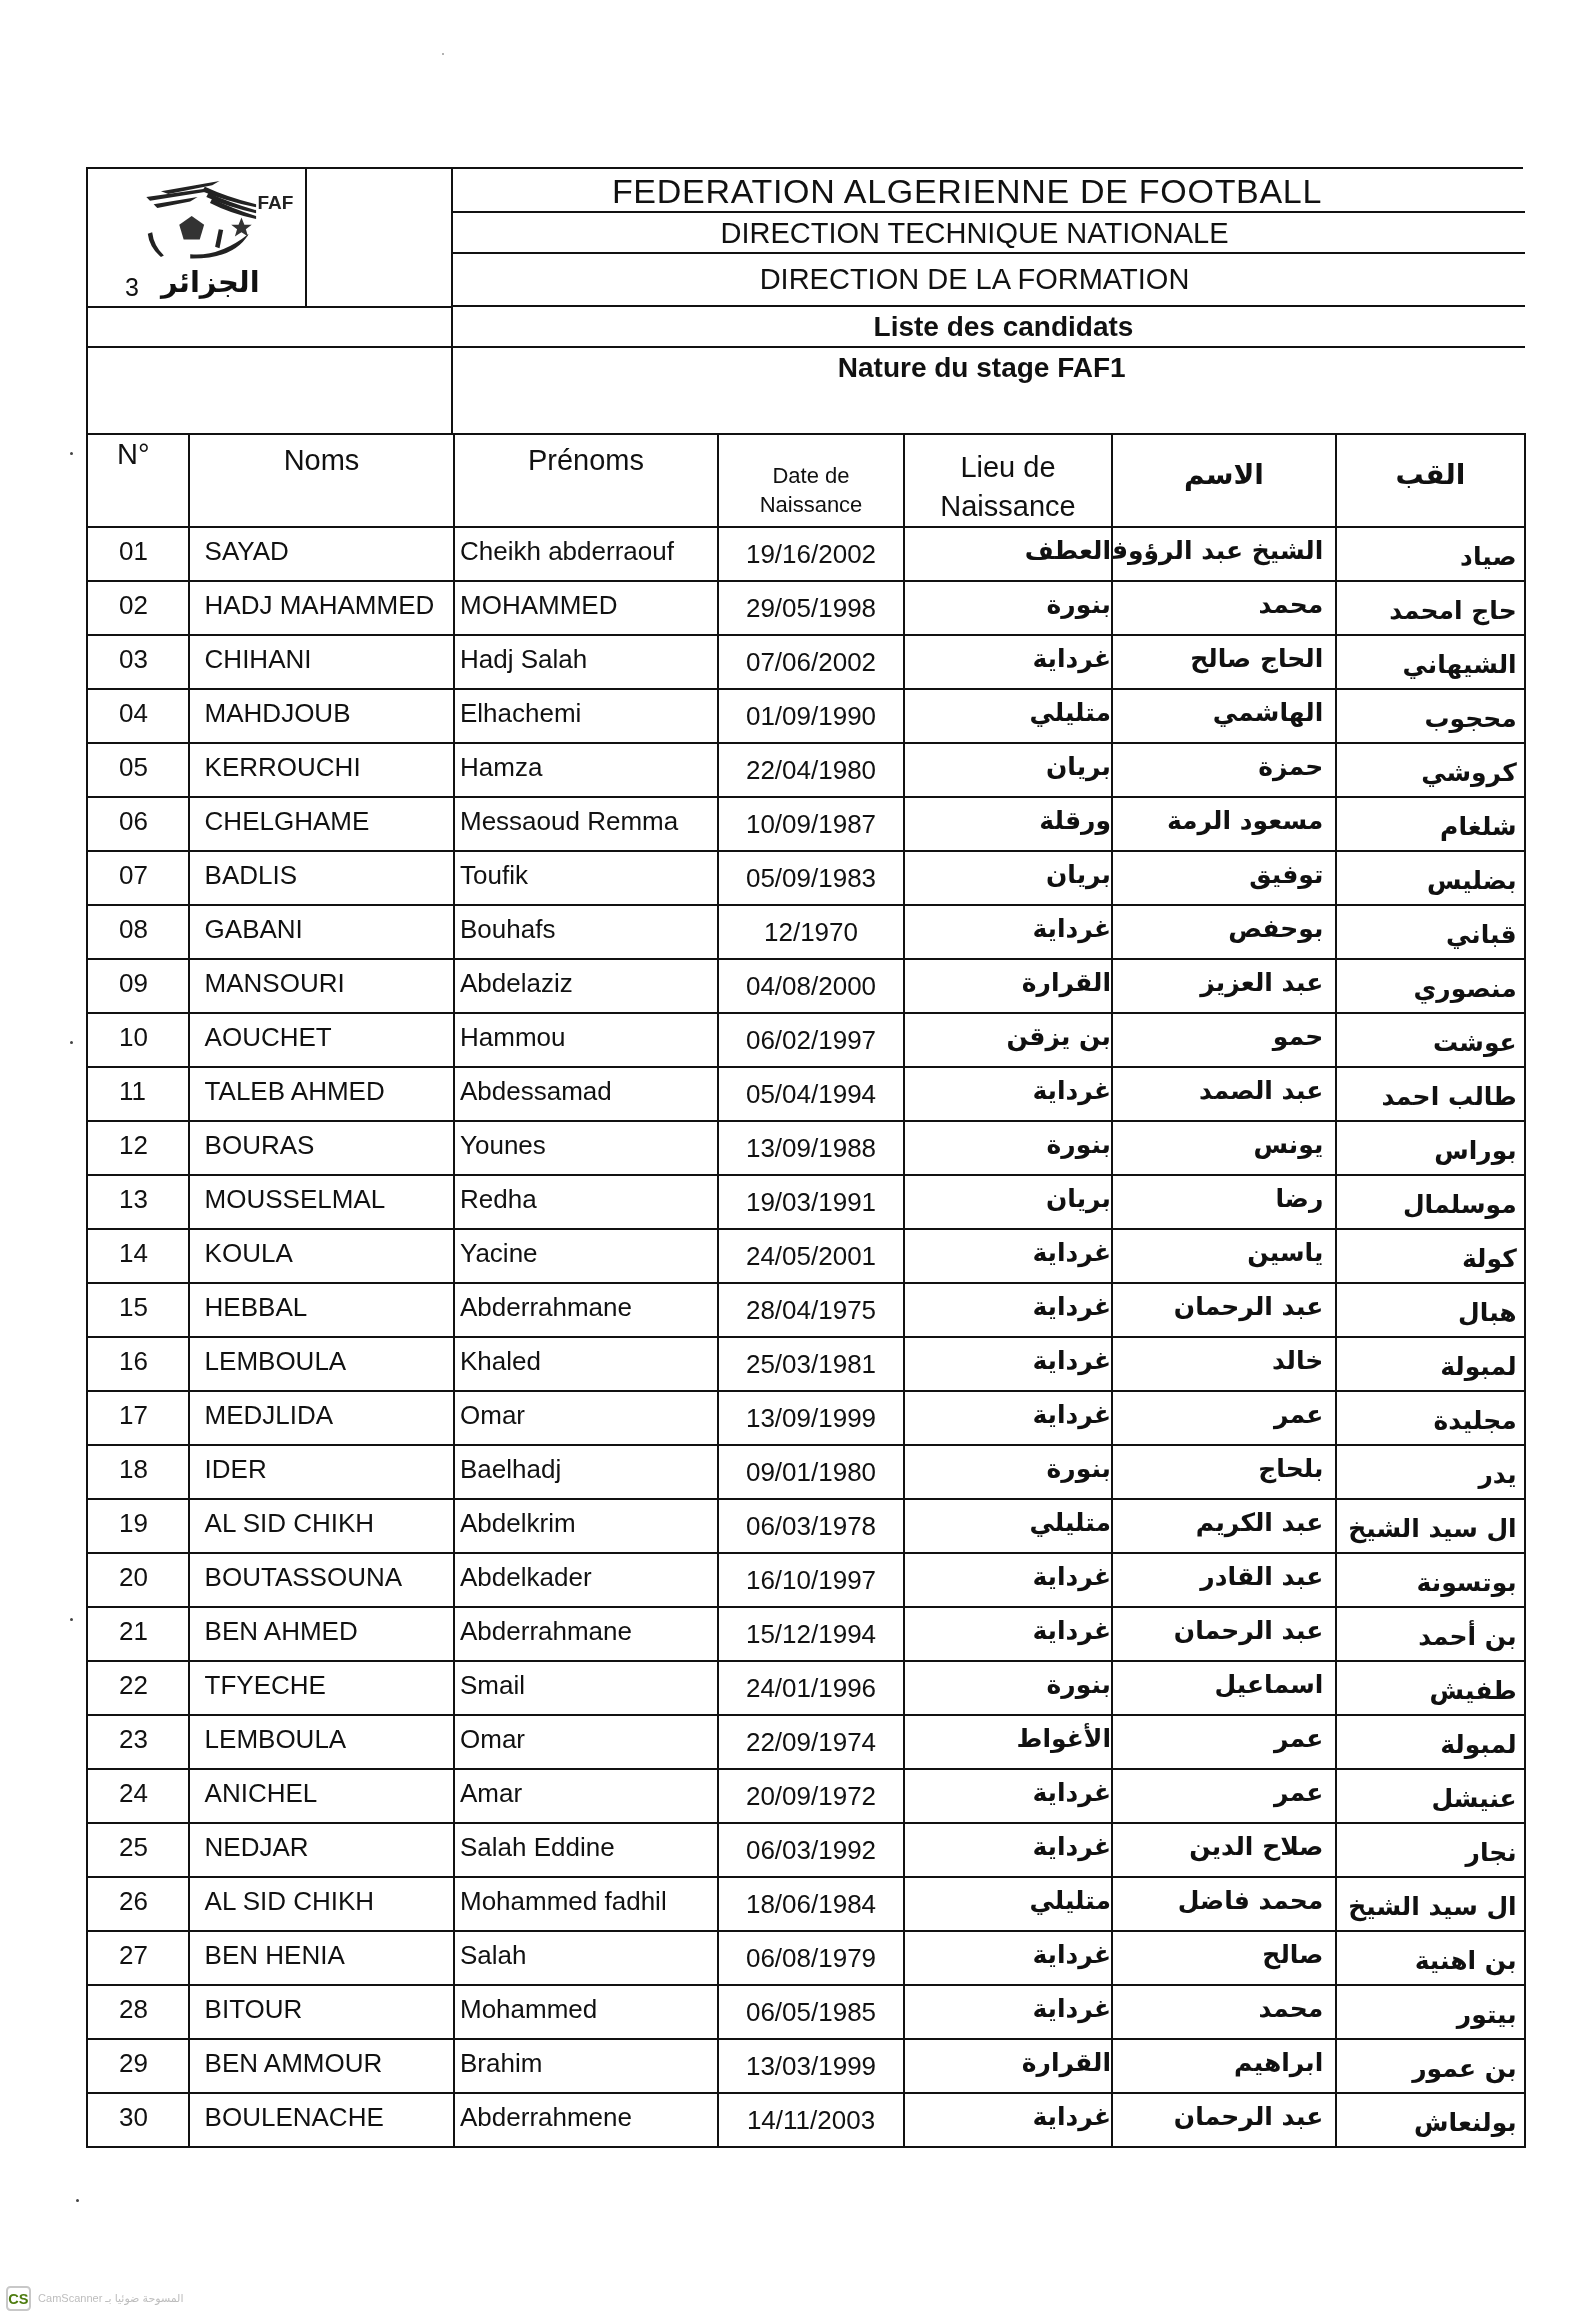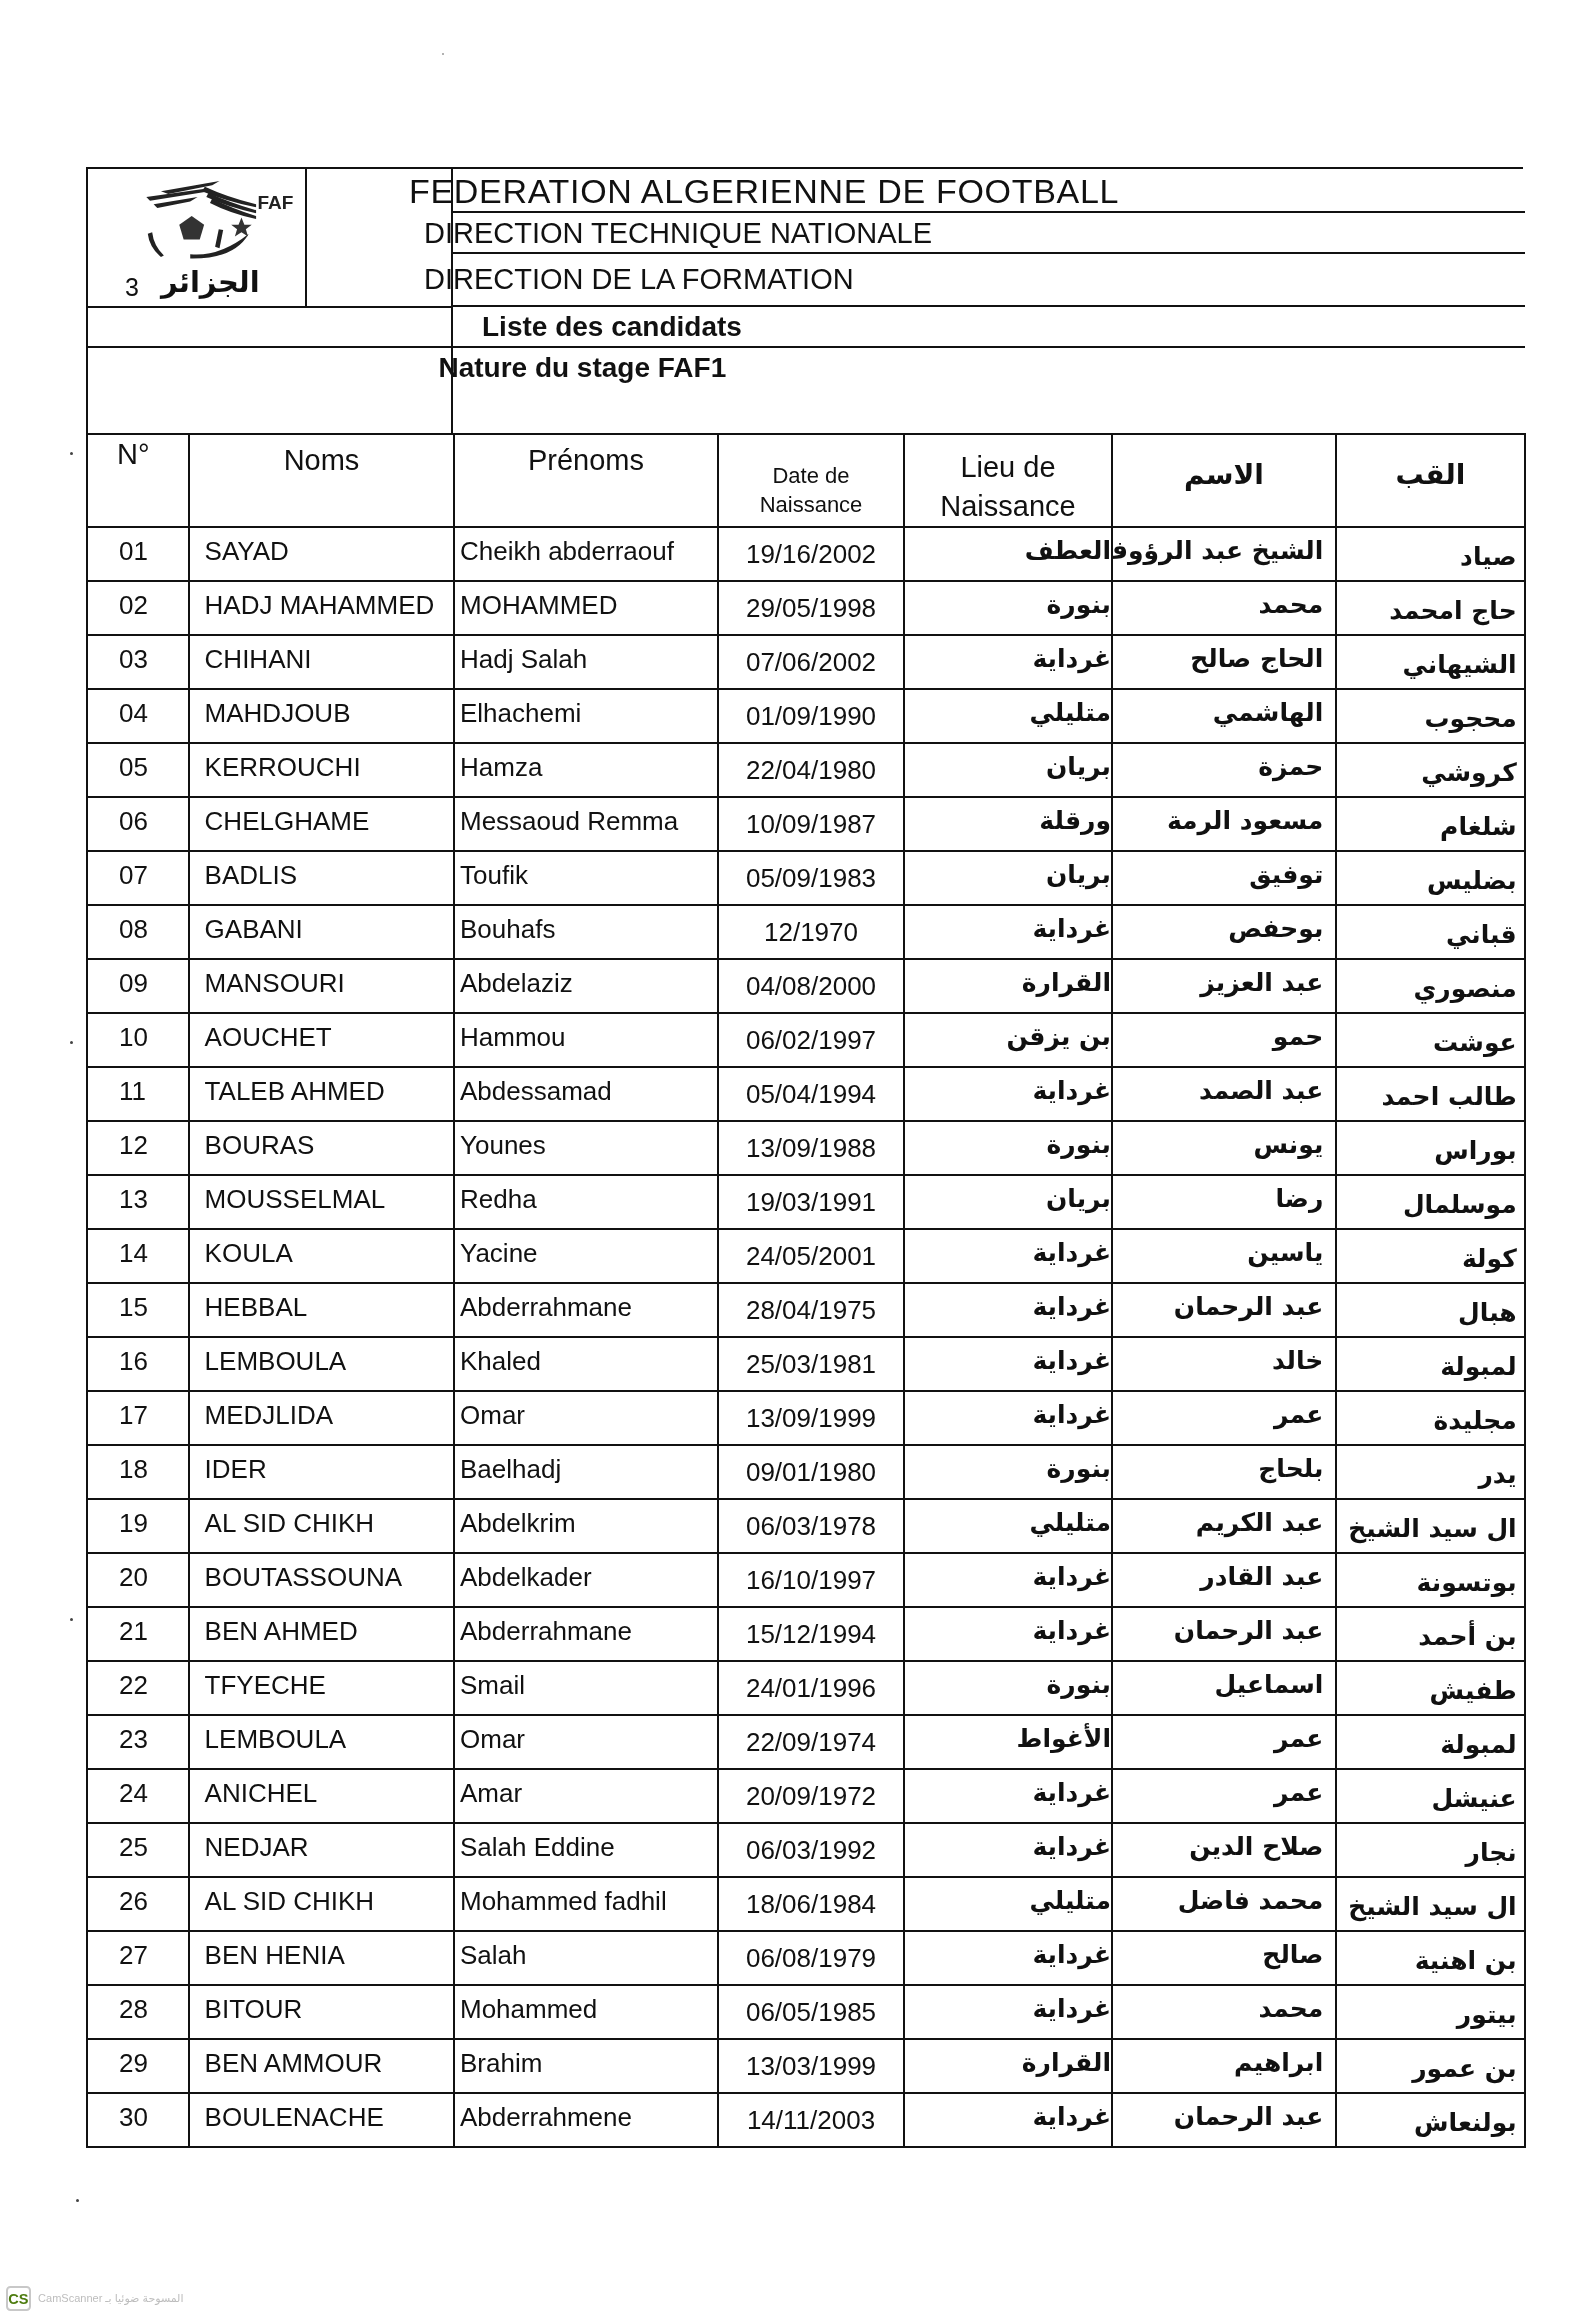--- a/index.html
+++ b/index.html
@@ -58,21 +58,21 @@
     width: 363px; height: 40px;
     border-bottom: 2.2px solid #111;
     box-sizing: border-box;
   }
   .hdr-right {
     position: absolute; left: 365px; top: 0;
     width: 1072px; height: 265px;
   }
   .hdr-line {
     position: absolute; left: 0; width: 1072px;
-    text-align: left; box-sizing: border-box;
+    text-align: center; box-sizing: border-box;
     border-bottom: 2.2px solid #111;
   }
   .hdr-line span { display: inline-block; }
   .l1 { top: 0; height: 44px; font-size: 34px; line-height: 44px; letter-spacing: 0.7px; }
   .l2 { top: 44px; height: 41px; font-size: 29px; line-height: 41px; }
   .l3 { top: 85px; height: 53px; font-size: 29px; line-height: 50px; }
   .l4 { top: 137px; height: 42px; font-size: 28px; line-height: 42px; font-weight: bold; }
   .l5 { top: 180px; height: 44px; font-size: 28px; line-height: 38px; font-weight: bold; border-bottom: none; }
   .l1 span { margin-left: -44px; }
   .l2 span { margin-left: -29px; }

